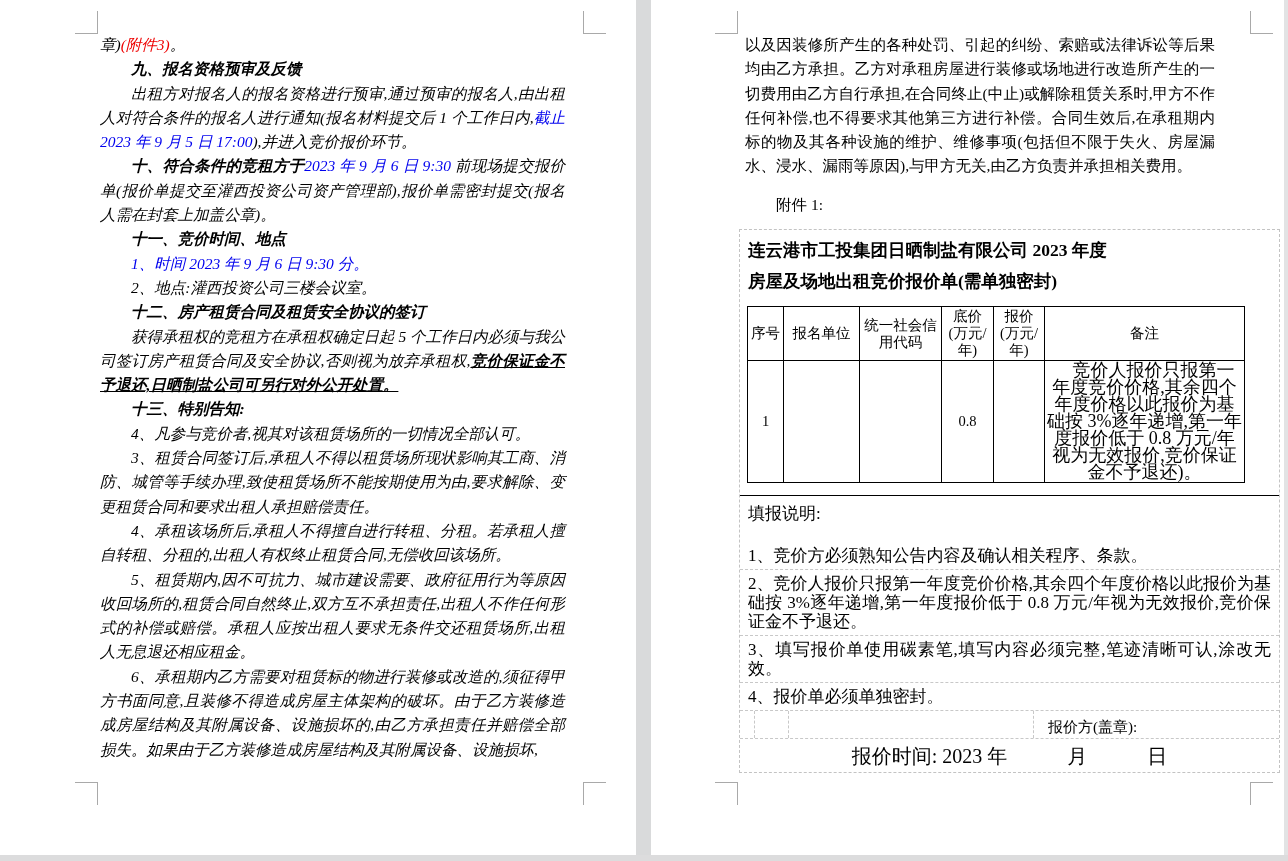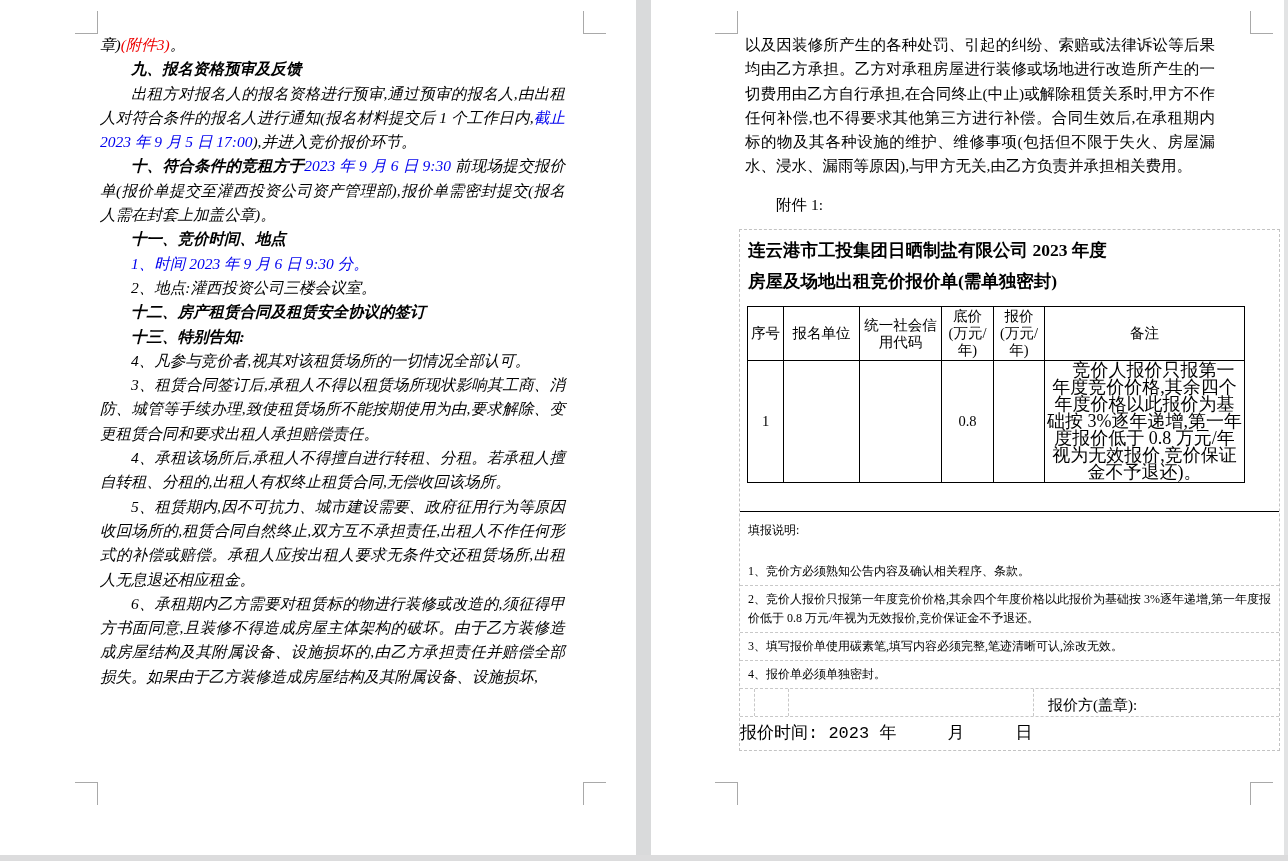--- a/index.html
+++ b/index.html
@@ -50,33 +50,33 @@
   table.bid-table th,table.bid-table td{
     border:1.4px solid #000;padding:1px 2px;text-align:center;vertical-align:middle;
     font-weight:normal;line-height:17px;word-break:break-all;
   }
   table.bid-table thead tr{height:52px;}
   table.bid-table tbody tr{height:88px;}
   td.remark-cell{
     text-align:justify;text-indent:1em;font-size:18px;line-height:17.5px;padding:2px 4px;
   }
 
-  .notes{border-top:1.5px solid #000;margin-top:28px;font-size:12px;}
+  .notes{border-top:1.5px solid #000;margin-top:12px;font-size:17px;}
   .notes-label{padding:6px 8px 16px 8px;}
   .note-item{padding:4px 8px;line-height:19px;}
   .note-item + .note-item{border-top:1px dashed #c8c8c8;}
 
   .sign-row{border-top:1px dashed #c8c8c8;display:flex;height:27px;font-size:15px;}
   .sign-cell{border-right:1px dashed #c8c8c8;}
   .sc-1{width:14px;}
   .sc-2{width:33px;}
   .sc-3{width:244px;}
   .sc-label{flex:1;border-right:none;padding:4px 0 0 14px;}
 
-  .date-row{border-top:1px dashed #c8c8c8;height:28px;text-align:left;font-size:17px;padding-top:5px;font-family:Liberation Mono, monospace;}
+  .date-row{border-top:1px dashed #c8c8c8;height:28px;text-align:center;font-size:20px;padding-top:5px;}
 </style>
 </head>
 <body>
 
 <div class="strip gap-strip"></div>
 <div class="strip right-strip"></div>
 <div class="strip bottom-strip"></div>
 
 <div class="mark tl" style="left:75px;top:11px;"></div>
 <div class="mark tr" style="left:583px;top:11px;"></div>
@@ -90,20 +90,21 @@
 
 <div class="text-col" id="p1col">
     <p class="para"><span class="seg-n">章)</span><span class="seg-red">(附件3)</span><span class="seg-n">。</span></p>
     <p class="para indent"><span class="seg-b">九、报名资格预审及反馈</span></p>
     <p class="para indent"><span class="seg-n">出租方对报名人的报名资格进行预审,通过预审的报名人,由出租人对符合条件的报名人进行通知(报名材料提交后 1 个工作日内,</span><span class="seg-blue">截止 2023 年 9 月 5 日 17:00</span><span class="seg-n">),并进入竞价报价环节。</span></p>
     <p class="para indent"><span class="seg-b">十、符合条件的竞租方于</span><span class="seg-blue">2023 年 9 月 6 日 9:30 </span><span class="seg-n">前现场提交报价单(报价单提交至灌西投资公司资产管理部),报价单需密封提交(报名人需在封套上加盖公章)。</span></p>
     <p class="para indent"><span class="seg-b">十一、竞价时间、地点</span></p>
     <p class="para indent"><span class="seg-blue">1、时间 2023 年 9 月 6 日 9:30 分。</span></p>
     <p class="para indent"><span class="seg-n">2、地点:灌西投资公司三楼会议室。</span></p>
     <p class="para indent"><span class="seg-b">十二、房产租赁合同及租赁安全协议的签订</span></p>
+    <p class="para indent"><span class="seg-n">获得承租权的竞租方在承租权确定日起 5 个工作日内必须与我公司签订房产租赁合同及安全协议,否则视为放弃承租权,</span><span class="seg-bu">竞价保证金不予退还,日晒制盐公司可另行对外公开处置。</span></p>
     <p class="para indent"><span class="seg-b">十三、特别告知:</span></p>
     <p class="para indent"><span class="seg-n">4、凡参与竞价者,视其对该租赁场所的一切情况全部认可。</span></p>
     <p class="para indent"><span class="seg-n">3、租赁合同签订后,承租人不得以租赁场所现状影响其工商、消防、城管等手续办理,致使租赁场所不能按期使用为由,要求解除、变更租赁合同和要求出租人承担赔偿责任。</span></p>
     <p class="para indent"><span class="seg-n">4、承租该场所后,承租人不得擅自进行转租、分租。若承租人擅自转租、分租的,出租人有权终止租赁合同,无偿收回该场所。</span></p>
     <p class="para indent"><span class="seg-n">5、租赁期内,因不可抗力、城市建设需要、政府征用行为等原因收回场所的,租赁合同自然终止,双方互不承担责任,出租人不作任何形式的补偿或赔偿。承租人应按出租人要求无条件交还租赁场所,出租人无息退还相应租金。</span></p>
     <p class="para indent"><span class="seg-n">6、承租期内乙方需要对租赁标的物进行装修或改造的,须征得甲方书面同意,且装修不得造成房屋主体架构的破坏。由于乙方装修造成房屋结构及其附属设备、设施损坏的,由乙方承担责任并赔偿全部损失。如果由于乙方装修造成房屋结构及其附属设备、设施损坏,</span></p>
   </div>
 
 <div class="text-col" id="p2col">
   <div id="p2paras">

